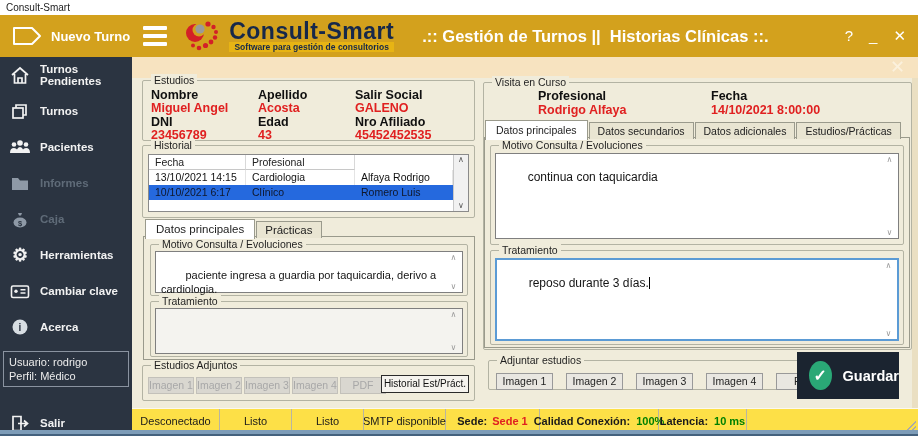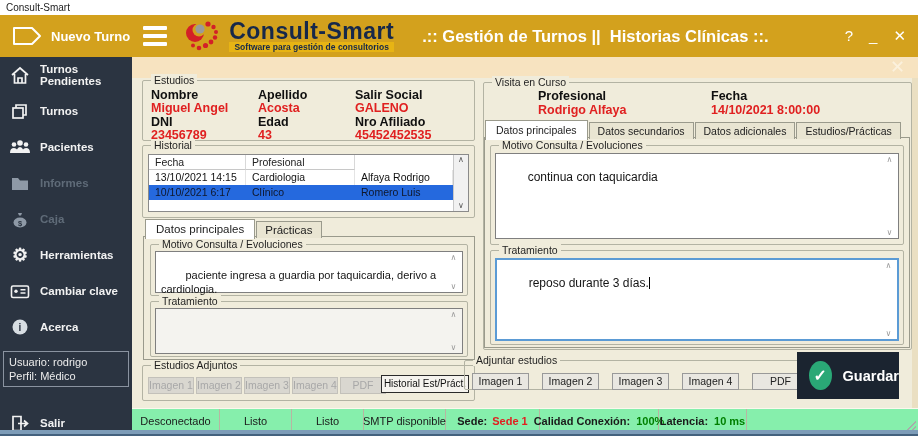--- a/index.html
+++ b/index.html
@@ -83,21 +83,21 @@
   .btn.disabled { background:#d9d7d0; color:#a8a8a8; border-color:#c3c1ba; cursor:default; }
   .btn-row { position:absolute; display:flex; }
   .hist-btn { position:absolute; border:1px solid #2a2a2a; background:#f5f3ee; font-size:10px;
     line-height:16px; text-align:center; cursor:pointer; }
   .guardar { position:absolute; left:797px; top:352px; width:102px; height:47px; background:#1b2430;
     display:flex; align-items:center; gap:11px; padding-left:12px; cursor:pointer; }
   .check-circle { width:29px; height:29px; border-radius:50%; background:#2aa876; color:#fff;
     display:flex; align-items:center; justify-content:center; font-size:16px; font-weight:bold; }
   .guardar-label { color:#fff; font-weight:bold; font-size:14.5px; }
   
-  .statusbar { position:absolute; left:132px; top:408px; width:786px; height:24px; background:#86efac;
+  .statusbar { position:absolute; left:132px; top:408px; width:786px; height:24px; background:#fde047;
     border-top:1px solid #fbf8ee; display:flex; align-items:stretch; font-size:11px; color:#1a1a1a; }
   .st-cell { border-right:1px solid #b8b5a2; display:flex; align-items:center; justify-content:center;
     padding:0 6px; white-space:nowrap; }
   .st-bold { font-weight:bold; }
   .st-red { color:#e02020; font-weight:bold; margin-left:5px; }
   .st-green { color:#008000; font-weight:bold; margin-left:6px; }
   .st-rest { flex:1; position:relative; }
   .grip { position:absolute; right:2px; bottom:2px; width:10px; height:10px;
     background:linear-gradient(135deg, transparent 0 55%, #aaa 55% 65%, transparent 65% 78%, #aaa 78% 88%, transparent 88%); }
   .bottom-edge { position:absolute; left:0; top:430px; width:918px; height:6px;
@@ -366,21 +366,21 @@
     </div>
     <div class="groupbox" style="left:5px; top:112px; width:414px; height:95px; position:absolute;">
       <span class="gb-label">Tratamiento</span>
       <div class="textbox focused" style="left:4px; top:7px; width:404px; height:83px; font-size:12px;">
         <span>reposo durante 3 días.</span><span class="caret"></span>
         <span class="tb-arrows"><span>∧</span><span>∨</span></span>
       </div>
     </div>
   </div>
 
-  <div class="groupbox" style="left:464px; top:360px; width:396px; height:30px;">
+  <div class="groupbox" style="left:488px; top:360px; width:396px; height:30px;">
     <span class="gb-label">Adjuntar estudios</span>
     <div class="btn-row" style="left:7px; top:12px; gap:13px;">
       <span class="btn" style="width:57px;">Imagen 1</span>
       <span class="btn" style="width:57px;">Imagen 2</span>
       <span class="btn" style="width:57px;">Imagen 3</span>
       <span class="btn" style="width:57px;">Imagen 4</span>
       <span class="btn" style="width:57px;">PDF</span>
     </div>
   </div>
   <div class="guardar">

